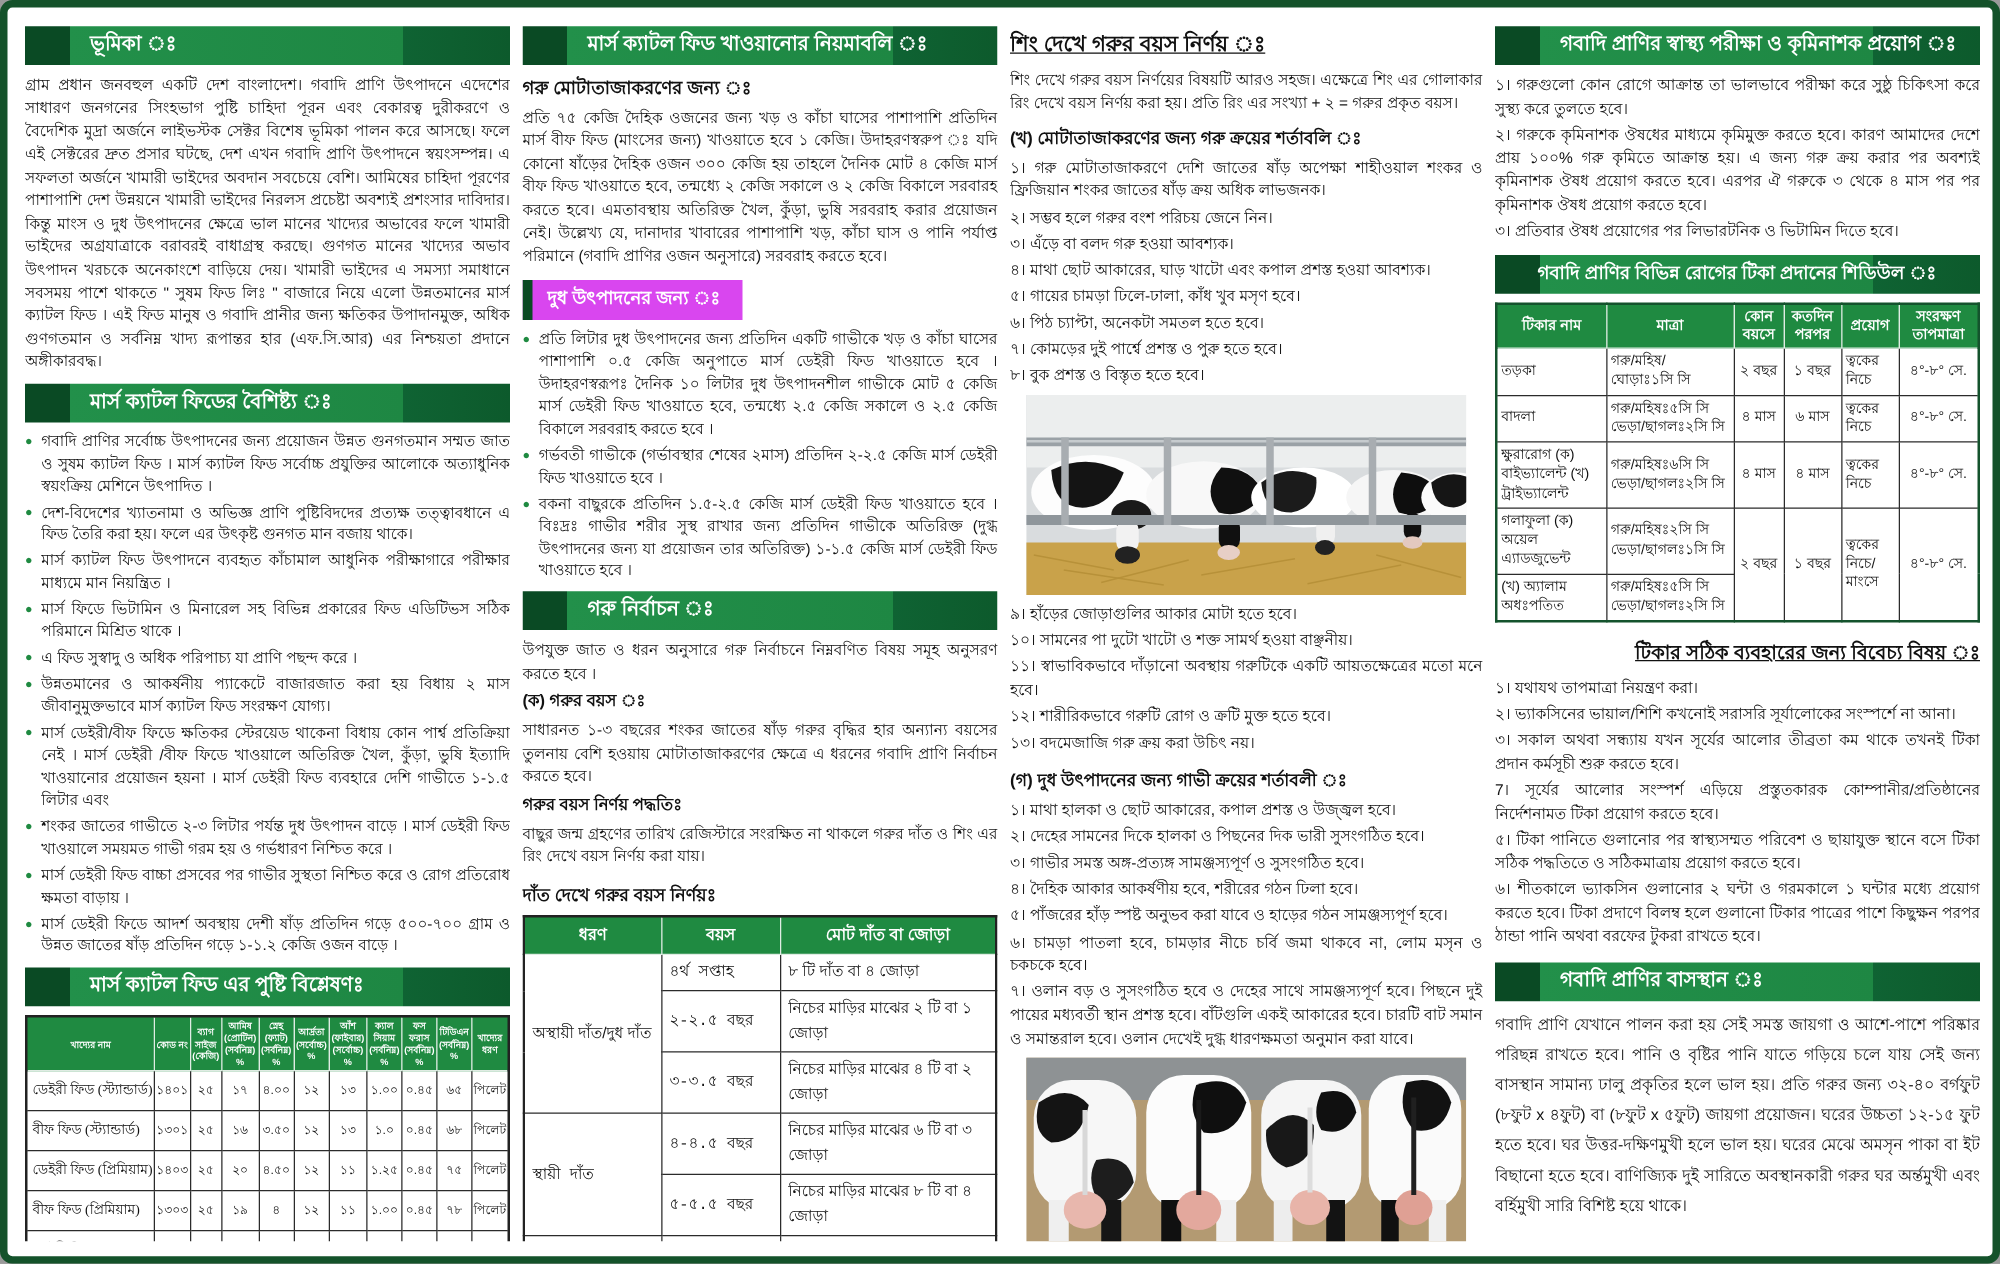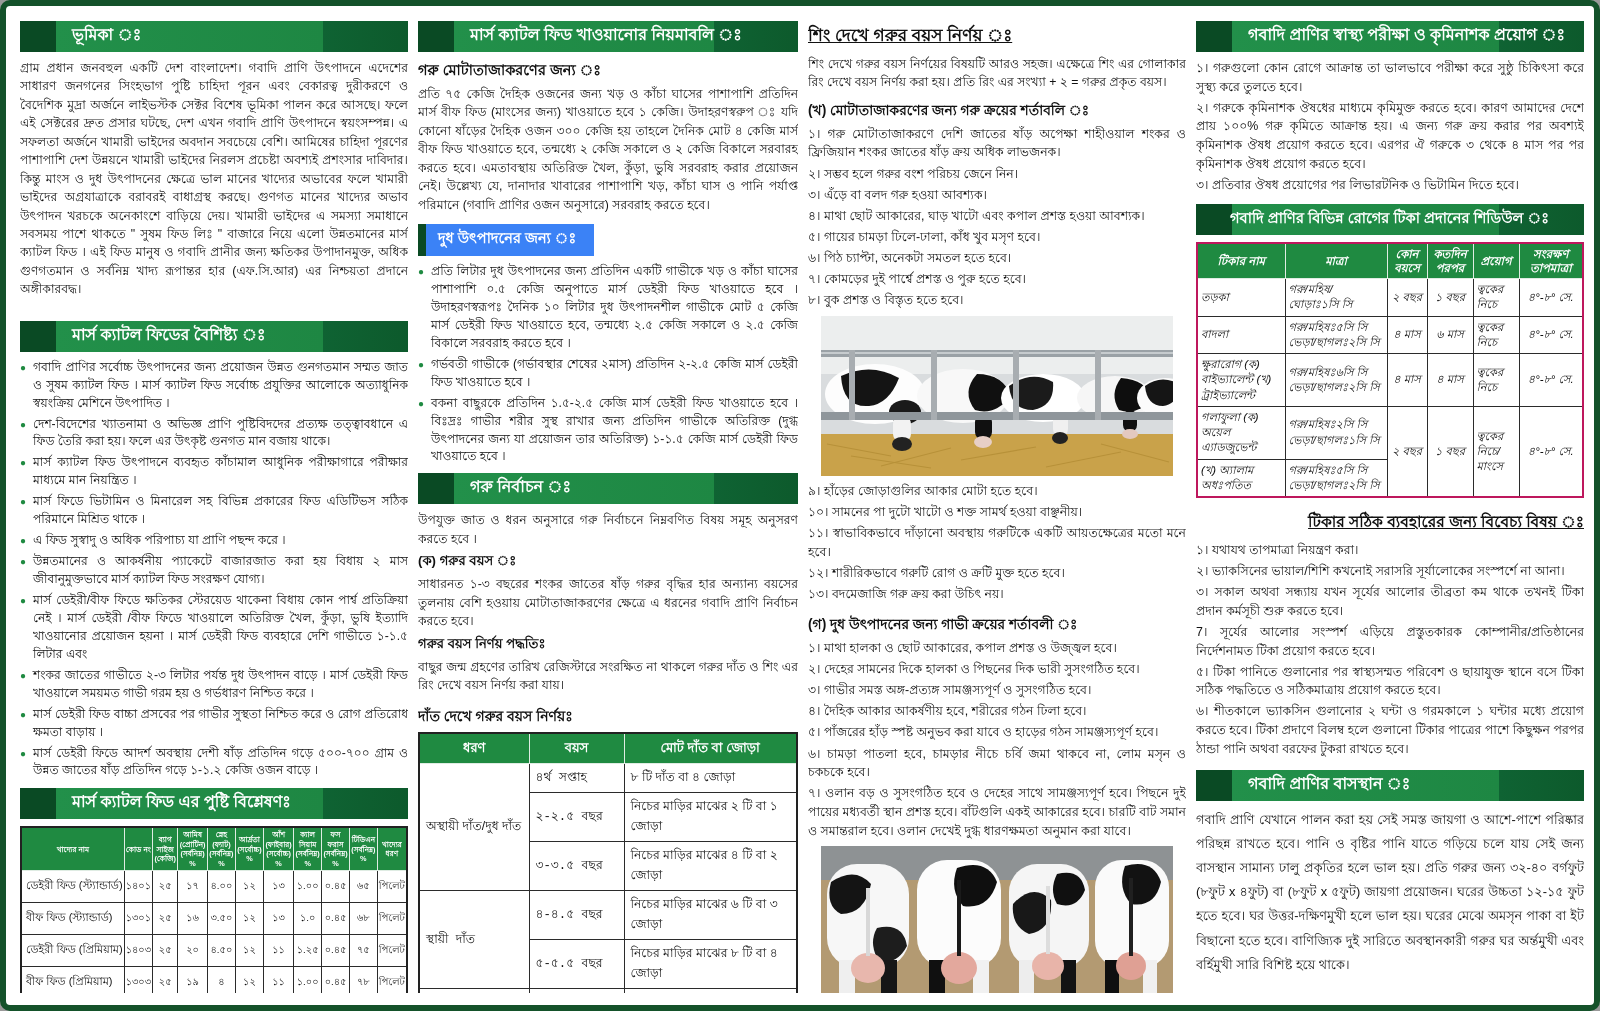--- a/index.html
+++ b/index.html
@@ -14,21 +14,21 @@
   .col1 { width:388px; } .col2 { width:380px; } .col3 { width:378px; } .col4 { width:388px; }
 
   
   .ghead {
     height:31px; display:flex; align-items:center;
     background:linear-gradient(90deg,#0a4a24 0,#0a4a24 36px,#22904a 36px,#1e8743 78%,#0e špa 0) ;
     background:linear-gradient(90deg,#0a4a24 0,#0a4a24 36px,#22904a 36px,#1e8743 78%,#0f6333 78%,#0d5a2c 100%);
     color:#fff; font-weight:700; font-size:16px; padding:0 8px 2px 52px; margin:3px 0 7px;
   }
   .ghead-sm {
-    display:inline-block; background:#3b82f6; color:#fff; font-weight:700; font-size:14.5px;
+    display:inline-block; background:#d946ef; color:#fff; font-weight:700; font-size:14.5px;
     padding:3px 18px 5px 12px; border-left:8px solid #0a4a24; margin:2px 0 7px;
   }
   .subhead { font-weight:700; font-size:13.2px; margin:3px 0 2px; }
   .bighead { font-weight:700; font-size:17px; margin:4px 0 5px;text-decoration:underline; }
 
   .txt { font-size:12.3px; line-height:1.5; text-align:justify; }
   .housing { font-size:12.8px; line-height:1.88; text-align:justify; }
 
   
   .blist { list-style:none; }
@@ -39,49 +39,49 @@
   .nlist p { font-size:12.4px; line-height:1.5; margin-bottom:2.5px; text-align:justify; }
 
   table { border-collapse:collapse; background:#fff; }
   th { background:#1f8a41; color:#fff; font-weight:700; border:1px solid #dfece3; }
   td { border:1px solid #2b2b2b; }
 
   
   .ntable { width:100%; border:2px solid #222; margin-top:2px; }
   .ntable th { padding:2px 1px; font-size:7.3px; line-height:1.3; text-align:center; vertical-align:middle; }
   .ntable td { font-size:9.8px; text-align:center; padding:6px 1px; }
-  .ntable td.left { text-align:left; font-size:11px; padding-left:4px; white-space:nowrap; }
+  .ntable td.left { text-align:left; font-size:11px; padding-left:4px; white-space:nowrap;font-family:Liberation Serif, serif; }
 
   
   .ttable { width:100%; border:2px solid #222; margin-top:3px; }
   .ttable th { font-size:13px; padding:4px 2px; text-align:center; }
   .ttable td { font-size:12.3px; padding:4px 6px; vertical-align:middle; }
   .ttable td.c { text-align:left;font-family:Liberation Mono, monospace; }
 
   
-  .vtable { width:100%; border:2px solid #be185d; margin-top:2px;font-style:italic; }
+  .vtable { width:100%; border:2px solid #14532d; margin-top:2px; }
   .vtable th { font-size:11.6px; padding:3px 2px; text-align:center; line-height:1.2; }
   .vtable td { font-size:11.3px; padding:3px 3px; text-align:center; vertical-align:middle; line-height:1.35; }
   .vtable td.left { text-align:left; }
 
   .photo { width:352px; margin:6px auto 6px; display:block; }
   .gap4 { height:4px; } .gap8 { height:8px; }
 </style>
 </head>
 <body>
 
 <div class="page">
 
   <div class="col col1">
     <div class="ghead">
       <span>ভূমিকা ঃ</span>
     </div>
     <p class="txt">গ্রাম প্রধান জনবহুল একটি দেশ বাংলাদেশ। গবাদি প্রাণি উৎপাদনে এদেশের সাধারণ জনগনের সিংহভাগ পুষ্টি চাহিদা পূরন এবং বেকারত্ব দুরীকরণে ও বৈদেশিক মুদ্রা অর্জনে লাইভস্টক সেক্টর বিশেষ ভূমিকা পালন করে আসছে। ফলে এই সেক্টরের দ্রুত প্রসার ঘটছে, দেশ এখন গবাদি প্রাণি উৎপাদনে স্বয়ংসম্পন্ন। এ সফলতা অর্জনে খামারী ভাইদের অবদান সবচেয়ে বেশি। আমিষের চাহিদা পূরণের পাশাপাশি দেশ উন্নয়নে খামারী ভাইদের নিরলস প্রচেষ্টা অবশ্যই প্রশংসার দাবিদার। কিন্তু মাংস ও দুধ উৎপাদনের ক্ষেত্রে ভাল মানের খাদ্যের অভাবের ফলে খামারী ভাইদের অগ্রযাত্রাকে বরাবরই বাধাগ্রস্থ করছে। গুণগত মানের খাদ্যের অভাব উৎপাদন খরচকে অনেকাংশে বাড়িয়ে দেয়। খামারী ভাইদের এ সমস্যা সমাধানে সবসময় পাশে থাকতে " সুষম ফিড লিঃ " বাজারে নিয়ে এলো উন্নতমানের মার্স ক্যাটল ফিড । এই ফিড মানুষ ও গবাদি প্রানীর জন্য ক্ষতিকর উপাদানমুক্ত, অধিক গুণগতমান ও সর্বনিম্ন খাদ্য রূপান্তর হার (এফ.সি.আর) এর নিশ্চয়তা প্রদানে অঙ্গীকারবদ্ধ।</p>
 
-    <div class="ghead" style="margin-top:22px;">
+    <div class="ghead" style="margin-top:8px;">
       <span>মার্স ক্যাটল ফিডের বৈশিষ্ট্য ঃ</span>
     </div>
     <ul class="blist">
       <li>
           <span class="dot">●</span>
           <span>গবাদি প্রাণির সর্বোচ্চ উৎপাদনের জন্য প্রয়োজন উন্নত গুনগতমান সম্মত জাত ও সুষম ক্যাটল ফিড । মার্স ক্যাটল ফিড সর্বোচ্চ প্রযুক্তির আলোকে অত্যাধুনিক স্বয়ংক্রিয় মেশিনে উৎপাদিত ।</span>
         </li>
         <li>
           <span class="dot">●</span>
           <span>দেশ-বিদেশের খ্যাতনামা ও অভিজ্ঞ প্রাণি পুষ্টিবিদদের প্রত্যক্ষ তত্ত্বাবধানে এ ফিড তৈরি করা হয়। ফলে এর উৎকৃষ্ট গুনগত মান বজায় থাকে।</span>

